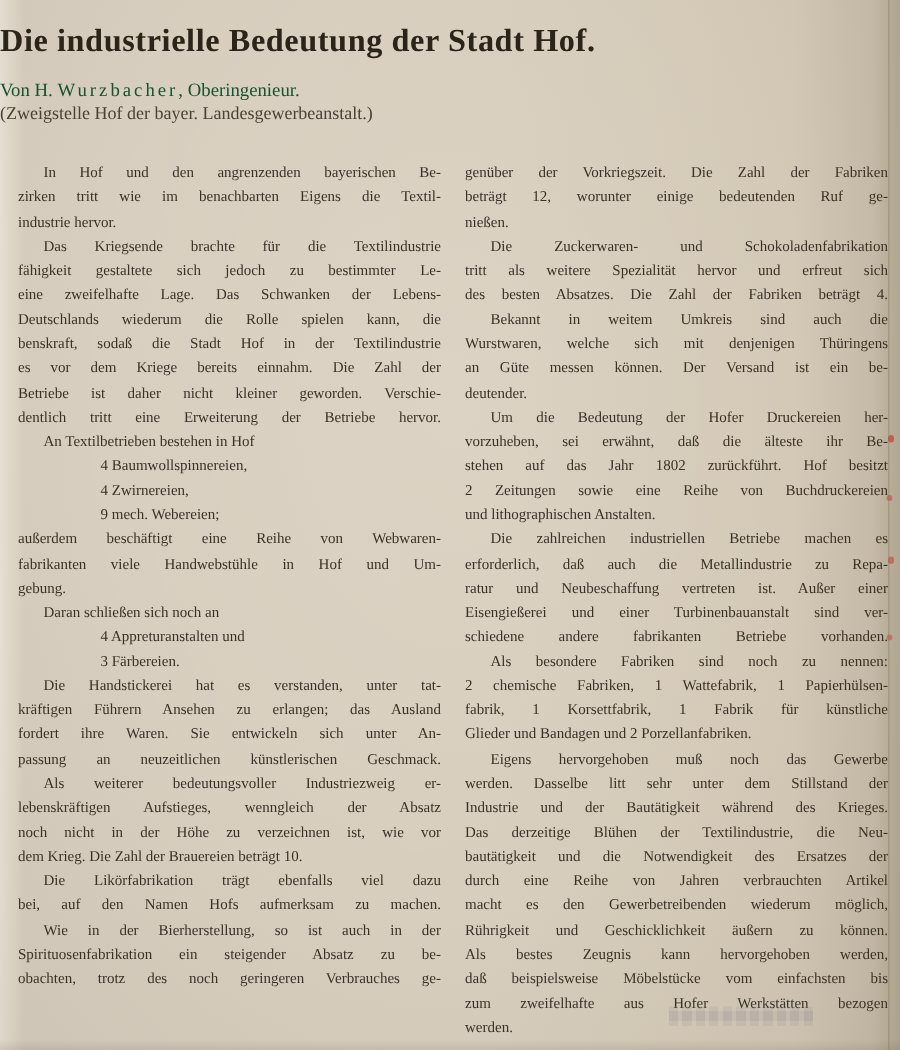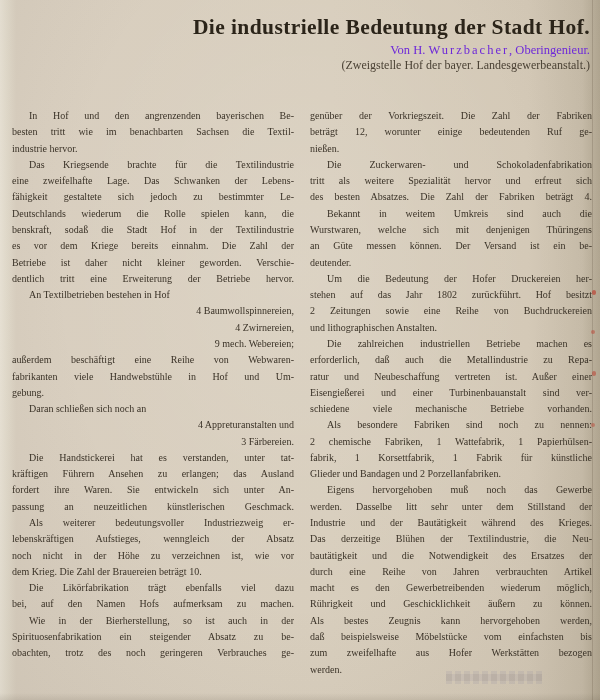--- a/index.html
+++ b/index.html
@@ -12,47 +12,47 @@
     position:absolute;inset:0;
     background:
       radial-gradient(ellipse at 50% 38%, rgba(255,255,255,0.10) 0%, rgba(0,0,0,0.00) 55%, rgba(70,60,40,0.07) 100%),
       linear-gradient(90deg,#eae4d7 0px,#e2dbcc 7px,#d9cfc0 16px,#d8cebd 55%,#d4c9b7 88%,#c8bdaa 97%,#b3a893 100%),
       #d8cebd;
   }
   .bottom-shade{position:absolute;left:0;right:0;bottom:0;height:7px;
     background:linear-gradient(180deg,rgba(0,0,0,0) 0%,rgba(60,50,35,0.10) 100%);}
   .edge-line{position:absolute;top:0;bottom:0;right:7px;width:1px;background:rgba(110,98,80,0.28);}
 
-  .header{position:absolute;top:0;left:0;right:10px;text-align:right;}
+  .header{position:absolute;top:0;left:0;right:10px;text-align:left;}
   .title{
     margin-top:15px;
     font-size:21.5px;font-weight:700;letter-spacing:0.4px;
     color:#2b2419;
   }
-  .byline{margin-top:3px;font-size:12.5px;color:#6d28d9;}
+  .byline{margin-top:13px;font-size:12.5px;color:#14532d;}
   .byline .author{letter-spacing:2px;}
   .affiliation{margin-top:0;font-size:12px;color:#4a4134;}
 
   .columns{
     position:absolute;top:108px;left:12px;width:580px;
     display:flex;gap:16px;
   }
   .col{
     flex:1;min-width:0;
     font-size:10px;line-height:16.28px;color:#3a3227;
   }
   .para{margin:0;}
   .tl{
     text-align:justify;
     text-align-last:justify;
     -moz-text-align-last:justify;
   }
   .tl-end{text-align-last:left;-moz-text-align-last:left;}
   .para.indent .tl:first-child{text-indent:17px;}
-  .list-line{padding-left:55px;text-align:right;}
+  .list-line{padding-left:55px;}
 
   
   .red-mark{position:absolute;width:4px;border-radius:2px;background:#bb4a3a;opacity:0.75;}
   .red-mark.m1{right:4px;top:290px;height:5px;}
   .red-mark.m2{right:5px;top:330px;height:4px;opacity:0.55;}
   .red-mark.m3{right:4px;top:371px;height:5px;opacity:0.6;}
   .red-mark.m4{right:5px;top:423px;height:4px;opacity:0.5;}
 
   
   .artifact{
@@ -76,27 +76,27 @@
     <span>Von H.</span>
     <span class="author">Wurzbacher</span><span>, Oberingenieur.</span>
   </div>
   <div class="affiliation">(Zweigstelle Hof der bayer. Landesgewerbeanstalt.)</div>
 </div>
 
 <div class="columns">
   <div class="col">
       <div class="para indent">
         <div class="tl">In Hof und den angrenzenden bayerischen Be-</div>
-        <div class="tl">besten tritt wie im benachbarten Sachsen die Textil-</div>
+        <div class="tl">zirken tritt wie im benachbarten Eigens die Textil-</div>
         <div class="tl tl-end">industrie hervor.</div>
       </div>
       <div class="para indent">
         <div class="tl">Das Kriegsende brachte für die Textilindustrie</div>
+        <div class="tl">fähigkeit gestaltete sich jedoch zu bestimmter Le-</div>
         <div class="tl">eine zweifelhafte Lage. Das Schwanken der Lebens-</div>
-        <div class="tl">fähigkeit gestaltete sich jedoch zu bestimmter Le-</div>
         <div class="tl">Deutschlands wiederum die Rolle spielen kann, die</div>
         <div class="tl">benskraft, sodaß die Stadt Hof in der Textilindustrie</div>
         <div class="tl">es vor dem Kriege bereits einnahm. Die Zahl der</div>
         <div class="tl">Betriebe ist daher nicht kleiner geworden. Verschie-</div>
         <div class="tl">dentlich tritt eine Erweiterung der Betriebe hervor.</div>
       </div>
       <div class="para indent">
         <div class="tl tl-end">An Textilbetrieben bestehen in Hof</div>
       </div>
       <div class="list-line">4 Baumwollspinnereien,</div>
@@ -146,30 +146,31 @@
         <div class="tl">des besten Absatzes. Die Zahl der Fabriken beträgt 4.</div>
       </div>
       <div class="para indent">
         <div class="tl">Bekannt in weitem Umkreis sind auch die</div>
         <div class="tl">Wurstwaren, welche sich mit denjenigen Thüringens</div>
         <div class="tl">an Güte messen können. Der Versand ist ein be-</div>
         <div class="tl tl-end">deutender.</div>
       </div>
       <div class="para indent">
         <div class="tl">Um die Bedeutung der Hofer Druckereien her-</div>
+        <div class="tl">vorzuheben, sei erwähnt, daß die älteste ihr Be-</div>
         <div class="tl">stehen auf das Jahr 1802 zurückführt. Hof besitzt</div>
         <div class="tl">2 Zeitungen sowie eine Reihe von Buchdruckereien</div>
         <div class="tl tl-end">und lithographischen Anstalten.</div>
       </div>
       <div class="para indent">
         <div class="tl">Die zahlreichen industriellen Betriebe machen es</div>
         <div class="tl">erforderlich, daß auch die Metallindustrie zu Repa-</div>
         <div class="tl">ratur und Neubeschaffung vertreten ist. Außer einer</div>
         <div class="tl">Eisengießerei und einer Turbinenbauanstalt sind ver-</div>
-        <div class="tl">schiedene viele mechanische Betriebe vorhanden.</div>
+        <div class="tl">schiedene andere fabrikanten Betriebe vorhanden.</div>
       </div>
       <div class="para indent">
         <div class="tl">Als besondere Fabriken sind noch zu nennen:</div>
         <div class="tl">2 chemische Fabriken, 1 Wattefabrik, 1 Papierhülsen-</div>
         <div class="tl">fabrik, 1 Korsettfabrik, 1 Fabrik für künstliche</div>
         <div class="tl tl-end">Glieder und Bandagen und 2 Porzellanfabriken.</div>
       </div>
       <div class="para indent">
         <div class="tl">Eigens hervorgehoben muß noch das Gewerbe</div>
         <div class="tl">werden. Dasselbe litt sehr unter dem Stillstand der</div>

